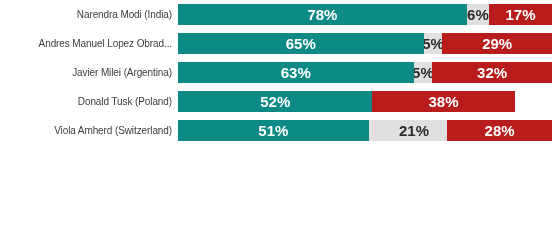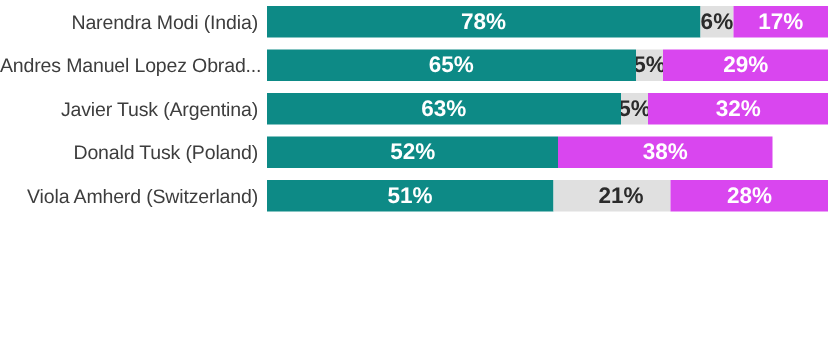--- a/index.html
+++ b/index.html
@@ -26,21 +26,21 @@
     height: 21px;
     margin-bottom: 8px;
   }
   .row:last-child { margin-bottom: 16px; }
   .cat-label {
     width: 178px;
     flex: 0 0 178px;
     text-align: right;
     padding-right: 6px;
     box-sizing: border-box;
-    font-size: 13px;
+    font-size: 10px;
     color: #3d3d3d;
     white-space: nowrap;
     overflow: hidden;
     text-overflow: clip;
     letter-spacing: -0.1px;
   }
   .bar-track {
     flex: 1 1 auto;
     height: 21px;
     display: flex;
@@ -53,21 +53,21 @@
     align-items: center;
     justify-content: center;
     font-size: 15px;
     font-weight: bold;
     box-sizing: border-box;
     overflow: hidden;
     white-space: nowrap;
   }
   .seg-approve { background: #0d8a86; color: #ffffff; }
   .seg-neutral { background: #e0e0e0; color: #2b2b2b; }
-  .seg-disapprove { background: #d946ef; color: #ffffff; align-items: center; }
+  .seg-disapprove { background: #b91c1c; color: #ffffff; align-items: center; }
 </style>
 </head>
 <body>
 
 <div id="chart">
     <div class="row">
       <div class="cat-label">Narendra Modi (India)</div>
       <div class="bar-track">
         <div class="seg seg-approve" style="flex: 0 0 77.2277%;">
           <span>78%</span>
@@ -88,21 +88,21 @@
         </div>
         <div class="seg seg-neutral" style="flex: 0 0 5.05051%;">
           <span>5%</span>
         </div>
         <div class="seg seg-disapprove" style="flex: 0 0 29.2929%;">
           <span>29%</span>
         </div>
       </div>
     </div>
     <div class="row">
-      <div class="cat-label">Javier Tusk (Argentina)</div>
+      <div class="cat-label">Javier Milei (Argentina)</div>
       <div class="bar-track">
         <div class="seg seg-approve" style="flex: 0 0 63%;">
           <span>63%</span>
         </div>
         <div class="seg seg-neutral" style="flex: 0 0 5%;">
           <span>5%</span>
         </div>
         <div class="seg seg-disapprove" style="flex: 0 0 32%;">
           <span>32%</span>
         </div>

